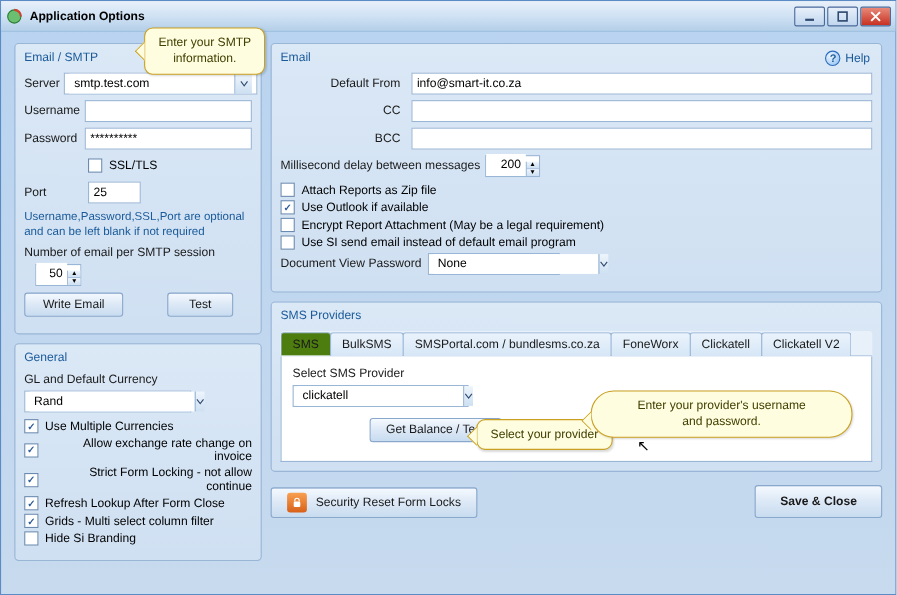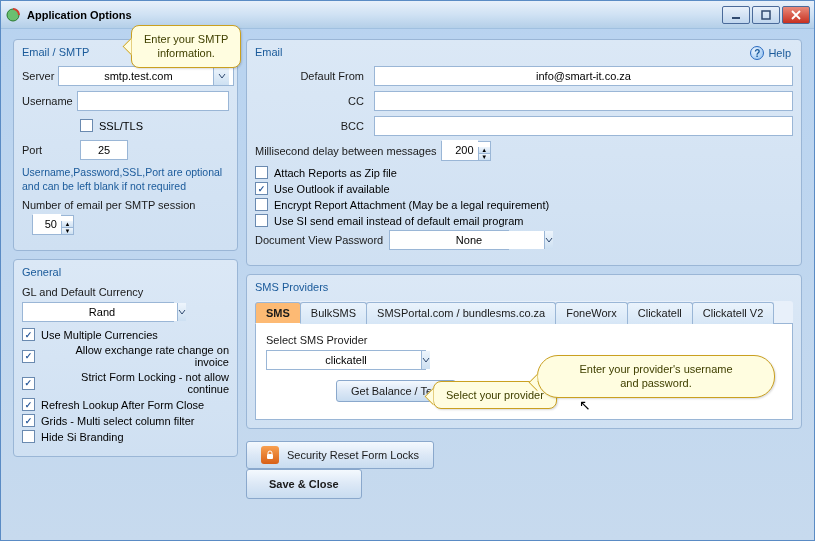--- a/index.html
+++ b/index.html
@@ -11,44 +11,44 @@
   .titlebar-btns { display: flex; gap: 2px; }
   .tbtn { width: 28px; height: 18px; border: 1px solid #4a6a9a; background: linear-gradient(to bottom,#e8f0fa,#c0d6ee); display: flex; align-items: center; justify-content: center; cursor: pointer; border-radius: 2px;}
   .tbtn.close { background: linear-gradient(to bottom,#e98a7a,#c73020); color:#fff; font-weight: bold; }
   .tbtn svg { width: 10px; height: 10px; }
   .body { padding: 10px 12px; display: grid; grid-template-columns: 225px 1fr; gap: 8px; position: relative; }
   .groupbox { border: 1px solid #9ab6d6; border-radius: 4px; background: linear-gradient(to bottom,#dbe8f6 0%,#cfe0f2 100%); padding: 8px 8px 10px 8px; position: relative; }
   .groupbox-title { color: #1a5a9a; font-size: 11px; position: relative; top: -2px; margin-bottom: 6px; }
   .row { display: flex; align-items: center; margin-bottom: 5px; gap: 4px; }
   .lbl { color: #1a1a1a; white-space: nowrap; }
   .lbl-w { width: 54px; }
-  input[type=text], select, .combo, .spinner input { background: #fff; border: 1px solid #9ab6d6; height: 20px; padding: 1px 4px; font-size: 11px; text-align: center; }
+  input[type=text], select, .combo, .spinner input { background: #fff; border: 1px solid #9ab6d6; height: 20px; padding: 1px 4px; font-size: 11px; }
   .combo { display: flex; align-items: center; position: relative; }
   .combo input { flex:1; border: none; height: 18px; }
   .combo-arrow { width: 16px; height: 18px; border-left: 1px solid #9ab6d6; background: linear-gradient(to bottom,#eef5fc,#cde0f2); display:flex; align-items:center; justify-content:center; }
   .spinner { display:flex; align-items: flex-end; border:1px solid #9ab6d6; background:#fff; height:20px;}
   .spinner input { border:none; text-align:right; width:28px; }
   .spinbtns { display:flex; flex-direction:column; width:12px; border-left:1px solid #9ab6d6;}
   .spinbtns div { flex:1; background:linear-gradient(to bottom,#eef5fc,#cde0f2); display:flex; align-items:center; justify-content:center; font-size:6px; }
   .spinbtns div:first-child { border-bottom:1px solid #9ab6d6;}
   .checkbox { display:flex; align-items:center; gap:6px; margin: 3px 0; text-align: right;}
   .checkbox .box { width:13px; height:13px; border:1px solid #6a8ab0; background:#fff; display:flex; align-items:center; justify-content:center; font-size:10px; color:#2a5a9a;}
   .checkbox .box.checked::after { content:"✓"; font-weight:bold; font-size:9px; color:#2a5a9a;}
   .btn { background: linear-gradient(to bottom,#f4f9fe 0%,#dce8f6 50%,#c8dcf0 100%); border:1px solid #8aa8cc; border-radius:3px; padding: 4px 14px; cursor:pointer; color:#1a1a1a;}
   .link-note { color:#1a5a9a; font-size:10.5px; line-height:1.3; margin:6px 0;}
   .right-col { display:flex; flex-direction:column; gap:8px;}
   .email-box .row .elbl { width:115px; text-align:right; padding-right:6px; color:#1a1a1a;}
   .email-box input[type=text] { flex:1; }
   .help { position:absolute; right:10px; top:6px; display:flex; align-items:center; gap:4px; color:#1a5a9a; cursor:pointer;}
   .help-icon { width:14px; height:14px; border-radius:50%; border:1px solid #2a6abf; background:radial-gradient(circle at 30% 30%,#eaf4ff,#8fc0f0); display:flex; align-items:center; justify-content:center; font-weight:bold; color:#1a5a9a; font-size:10px;}
   .tabs { display:flex; border-bottom:1px solid #9ab6d6; background:#e8f0fa; border-radius:3px 3px 0 0;}
   .tab { padding:4px 10px; border:1px solid #9ab6d6; border-bottom:none; background:linear-gradient(to bottom,#eaf3fc,#d6e6f6); margin-right:-1px; cursor:pointer; border-radius:3px 3px 0 0; color:#1a1a1a; position:relative; top:1px;}
-  .tab.active { background:#fdba74; border-bottom:1px solid #fff; font-weight:bold; z-index:2;}
+  .tab.active { background:#4d7c0f; border-bottom:1px solid #fff; font-weight:normal; z-index:2;}
   .tab-body { border:1px solid #9ab6d6; border-top:none; background:#fff; padding:10px; min-height:96px;}
-  .bottom-row { grid-column: 2; display:flex; align-items:flex-start; justify-content: space-between; padding: 4px 0 0 0; flex-direction: column;}
+  .bottom-row { grid-column: 2; display:flex; align-items:flex-end; justify-content: space-between; padding: 4px 0 0 0;}
   .save-btn { font-weight:bold; padding:8px 22px;}
   .lock-icon { width:18px; height:18px; background:linear-gradient(to bottom,#f8a050,#d86018); border-radius:3px; display:inline-flex; align-items:center; justify-content:center; margin-right:8px;}
   .lock-icon svg { width:10px; height:10px; fill:#fff;}
   .callout { position:absolute; background:#fffde0; border:1px solid #caa020; border-radius:8px; padding:6px 12px; color:#404000; text-align:center; box-shadow:1px 1px 2px rgba(0,0,0,.15); z-index:10; line-height:1.3;}
   .callout::after { content:""; position:absolute; width:12px; height:12px; background:#fffde0; border:1px solid #caa020; transform:rotate(45deg);}
   .callout.top-left { left:130px; top:24px; }
   .callout.top-left::after { left:-7px; top:14px; border-right:none; border-top:none; clip-path: polygon(0 0, 0 100%, 100% 100%);}
   .callout.provider { left:432px; top:380px;}
   .callout.provider::after { left:-7px; top:8px; border-right:none; border-top:none; clip-path: polygon(0 0, 0 100%, 100% 100%);}
   .callout.userpass { left:536px; top:354px; width:238px;border-radius:21px;}
@@ -102,40 +102,48 @@
                 <svg class="caret" viewBox="0 0 8 8">
                   <path d="M1 2 L4 6 L7 2" fill="none" stroke="#304a70" stroke-width="1"></path>
                 </svg>
               </span>
           </div>
         </div>
         <div class="row">
           <span class="lbl lbl-w">Username</span>
           <input type="text" style="flex: 1 1 0%;" value="">
         </div>
+        <div class="row">
+          <span class="lbl lbl-w">Password</span>
+          <input type="text" style="flex: 1 1 0%;" value="**********">
+        </div>
         <div class="row" style="margin-left:58px">
           <div class="checkbox">
             <span class="box"></span>
             <span>SSL/TLS</span>
           </div>
         </div>
         <div class="row">
           <span class="lbl lbl-w">Port</span>
           <input type="text" style="width: 48px;" value="25">
         </div>
         <div class="link-note">Username,Password,SSL,Port are optional and can be left blank if not required</div>
         <div class="lbl" style="margin:2px 0 4px 0">Number of email per SMTP session</div>
         <div class="row">
           <div class="spinner" style="margin-left:10px">
             <input type="text" value="50" style="">
             <div class="spinbtns">
                 <div>▲</div>
                 <div>▼</div>
               </div>
           </div>
+        </div>
+        <div class="row" style="gap:40px; margin-top:6px;">
+          <button class="btn" style="width:90px">Write Email</button>
+          <button class="btn" style="width:60px">Test</button>
         </div>
       </div>
 
       <div class="groupbox">
         <div class="groupbox-title">General</div>
         <div class="lbl" style="margin-bottom:4px">GL and Default Currency</div>
         <div class="combo" style="width:152px; margin-bottom:6px">
           <input type="text" value="Rand" style="">
           <span class="combo-arrow">
               <svg class="caret" viewBox="0 0 8 8">

